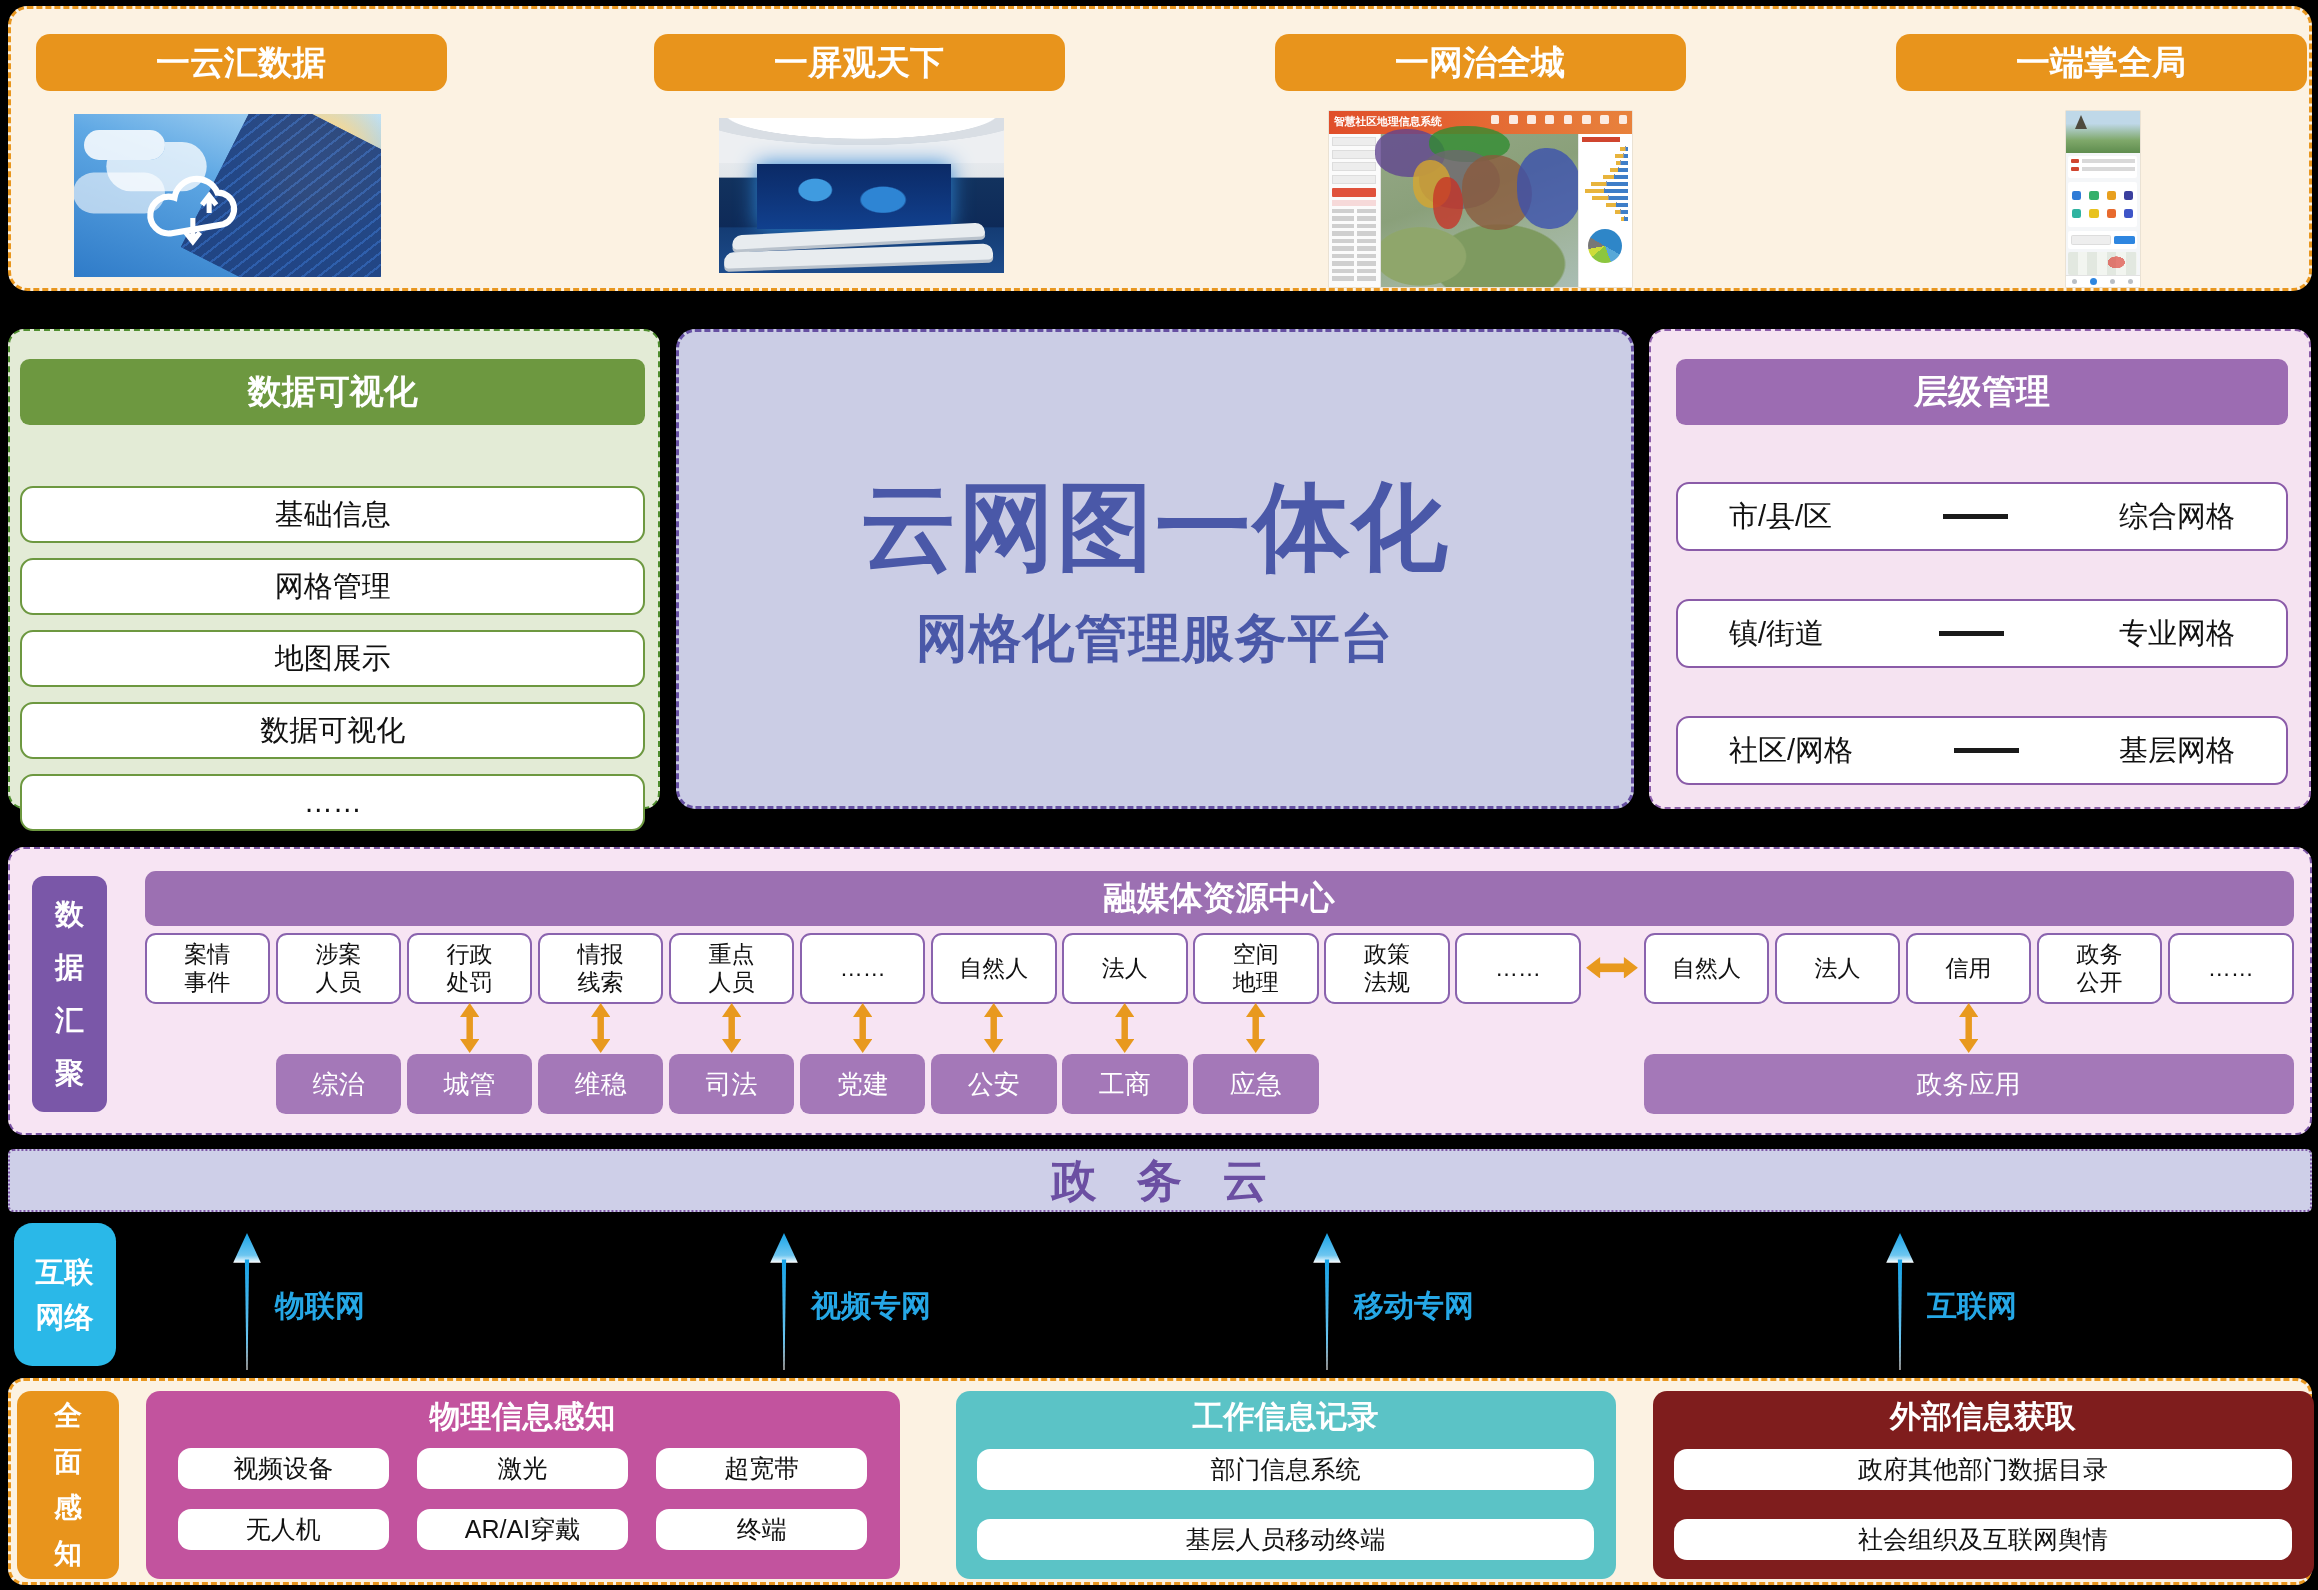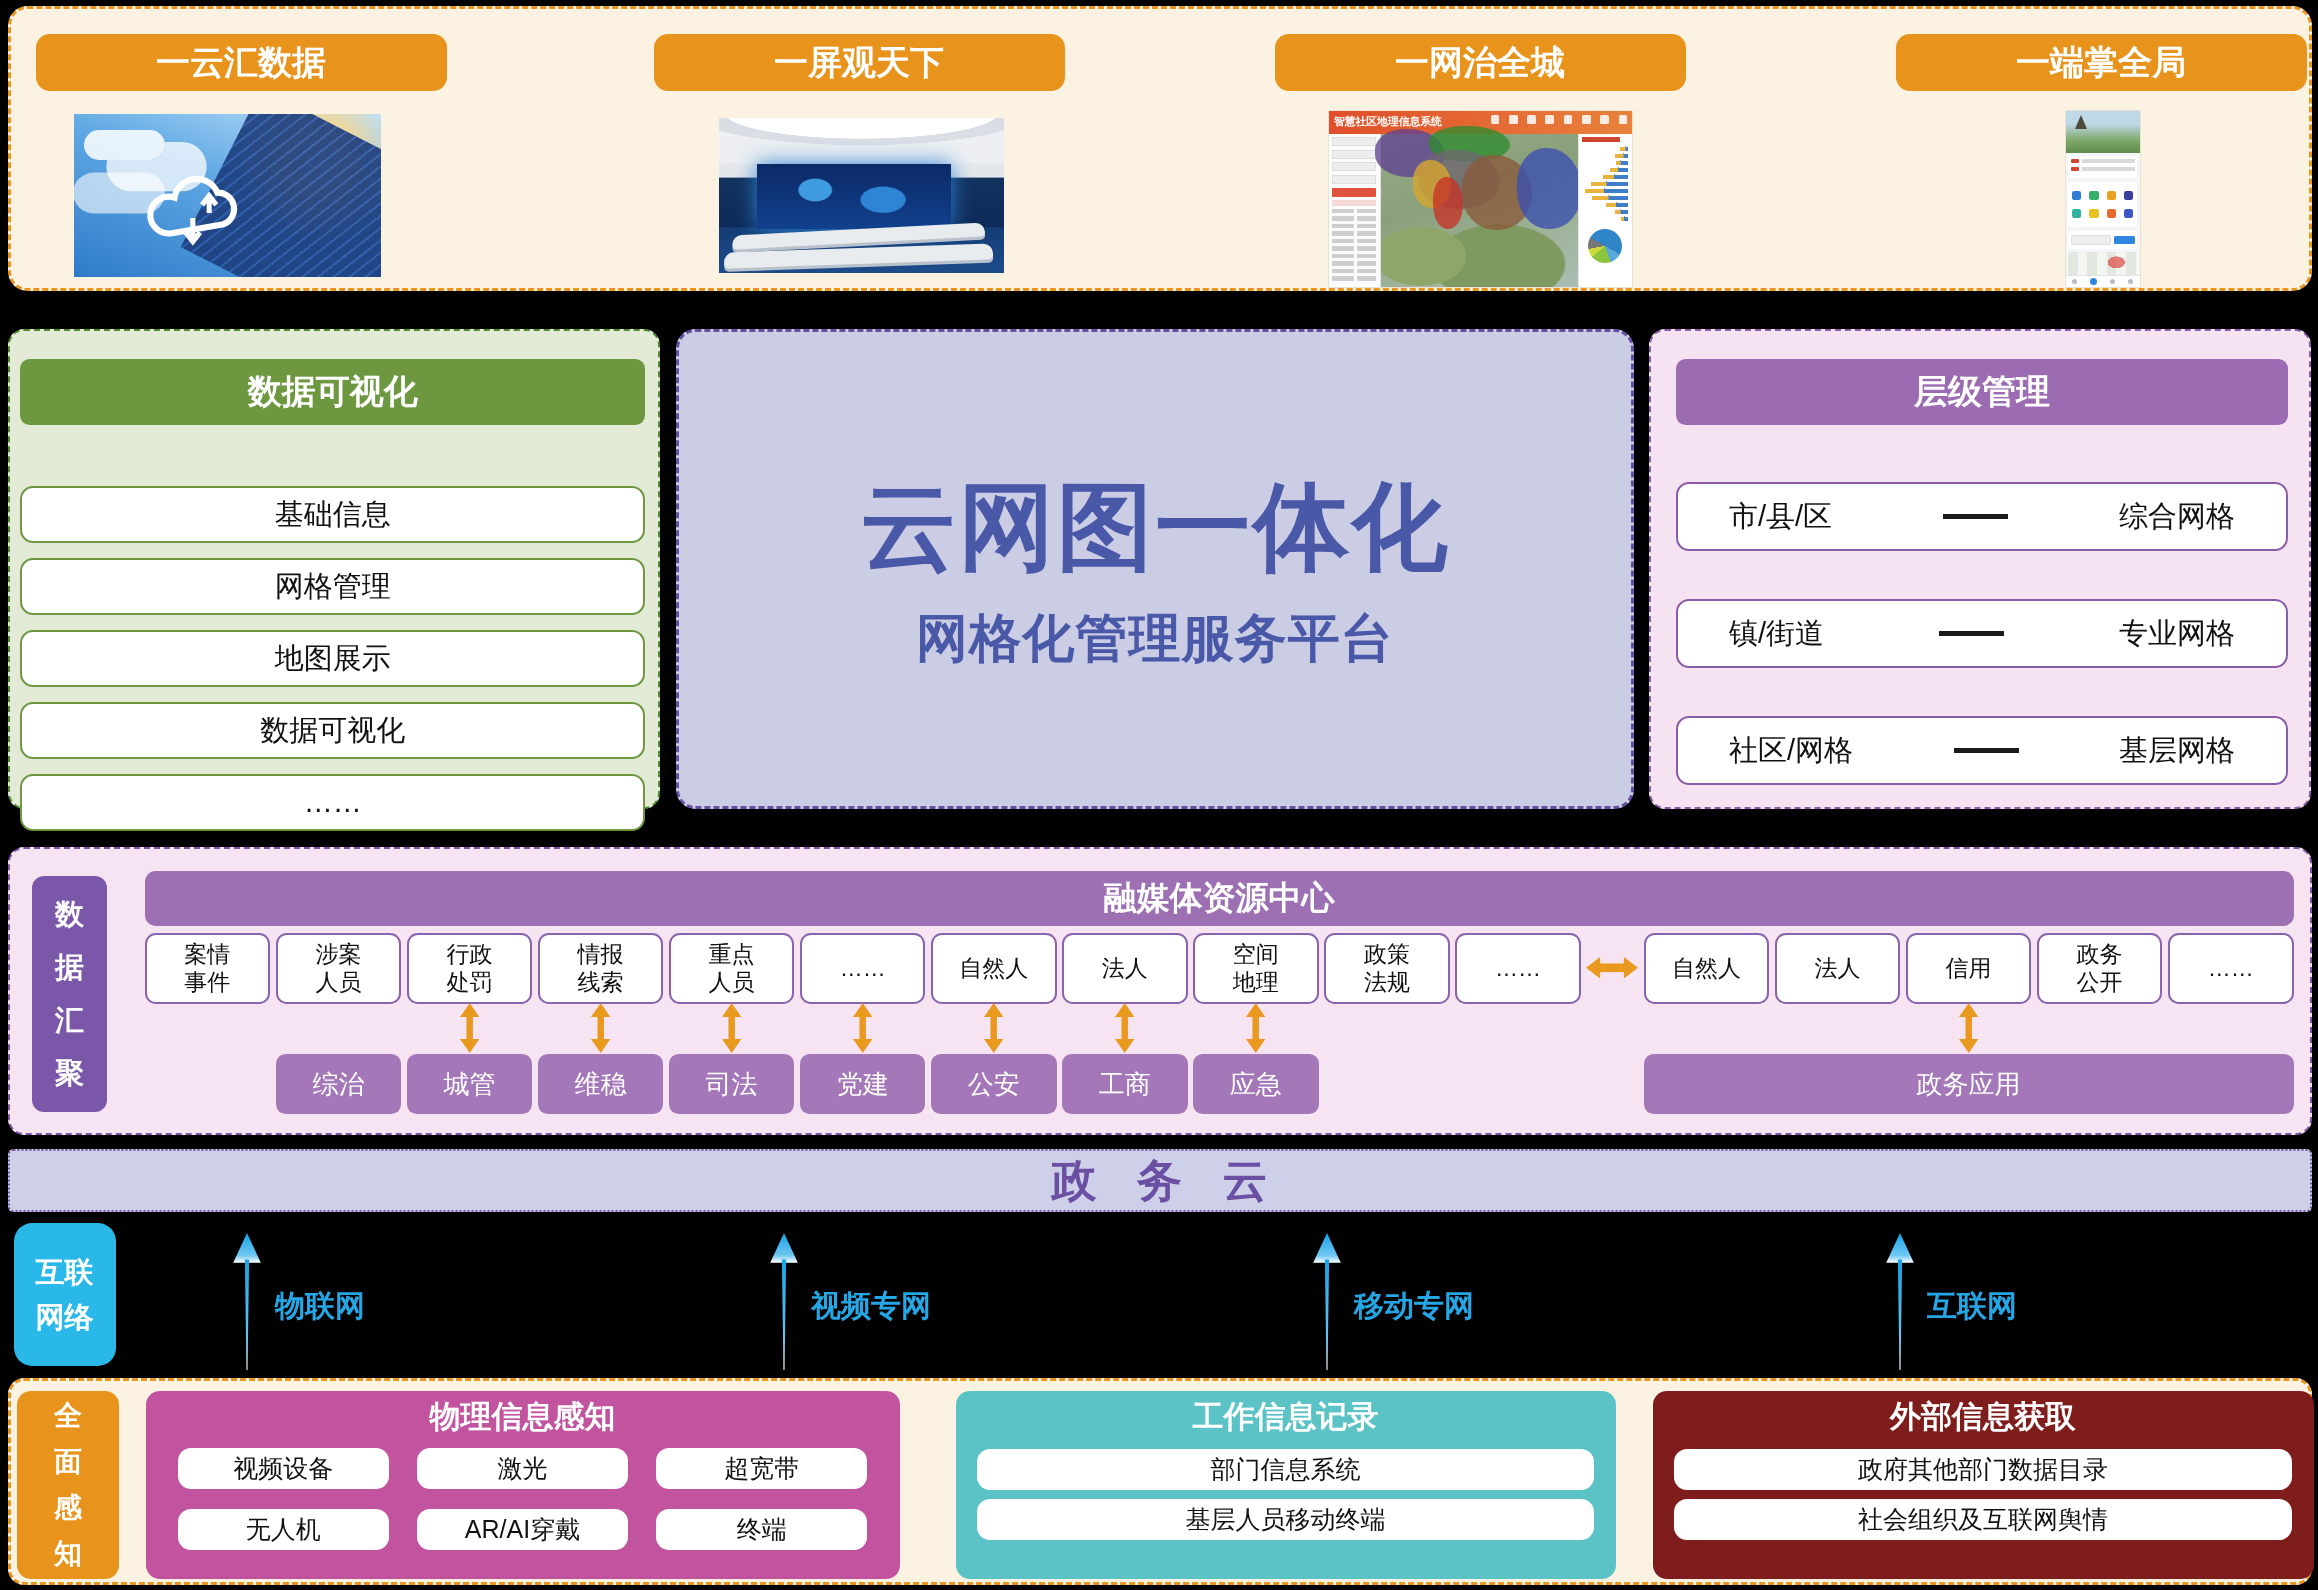--- a/index.html
+++ b/index.html
@@ -141,21 +141,21 @@
   #sense-section{left:7.5px;top:1378px;width:2304px;height:207px;background:#FCF2E2;border:3.2px dashed #E8961E;border-radius:16px;}
   #sense-tab{position:absolute;left:6.5px;top:9.7px;width:102px;height:188px;background:#E8941C;border-radius:14px;
       display:flex;align-items:center;justify-content:center;color:#fff;font-size:28px;font-weight:bold;text-align:center;white-space:pre-line;line-height:46px;}
   .sense-panel{position:absolute;top:9.7px;height:188px;border-radius:14px;box-sizing:border-box;}
   .sense-panel .ptitle{height:53px;display:flex;align-items:center;justify-content:center;color:#fff;font-size:31px;font-weight:bold;}
   #panel-physical{left:135px;width:754px;background:#C2539E;}
   #panel-physical .pgrid{display:grid;grid-template-columns:repeat(3,1fr);grid-template-rows:41px 41px;gap:20.5px 28px;padding:4.3px 32px 0;}
   .white-chip{background:#fff;border-radius:13px;display:flex;align-items:center;justify-content:center;font-size:25px;color:#111;}
   #panel-work{left:945px;width:660px;background:#5BC3C6;}
   #panel-ext{left:1642px;width:661px;background:#7f1d1d;}
-  .stack{display:flex;flex-direction:column;gap:9px;padding:5.4px 21.6px 0;}
+  .stack{display:flex;flex-direction:column;gap:29px;padding:5.4px 21.6px 0;}
   .stack .white-chip{height:41px;}
 </style>
 </head>
 <body>
 
 <svg width="0" height="0" style="position:absolute">
   <defs>
     <linearGradient id="bluearrow" x1="0" y1="0" x2="0" y2="1">
       <stop offset="0" stop-color="#15A3E8"></stop>
         <stop offset="0.75" stop-color="#6EC6F0"></stop>

